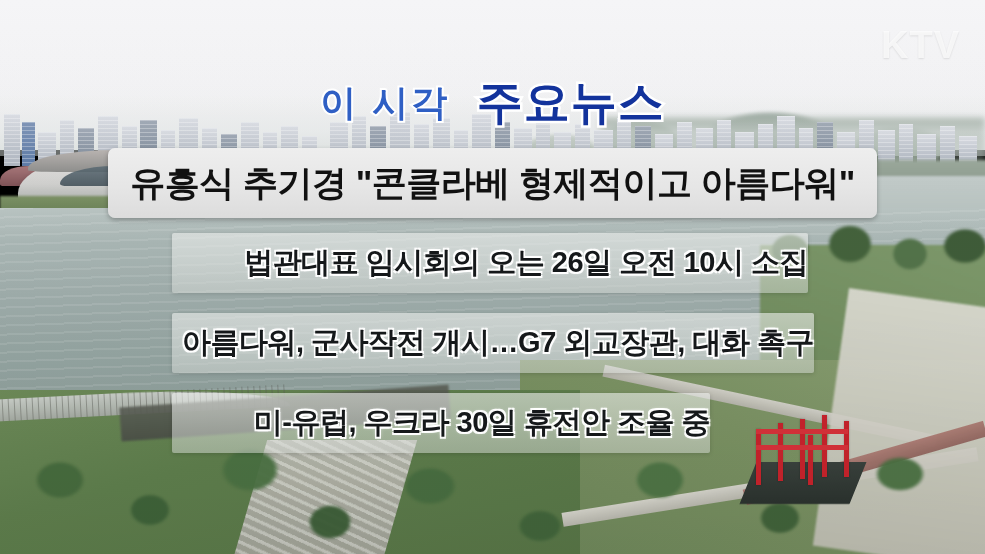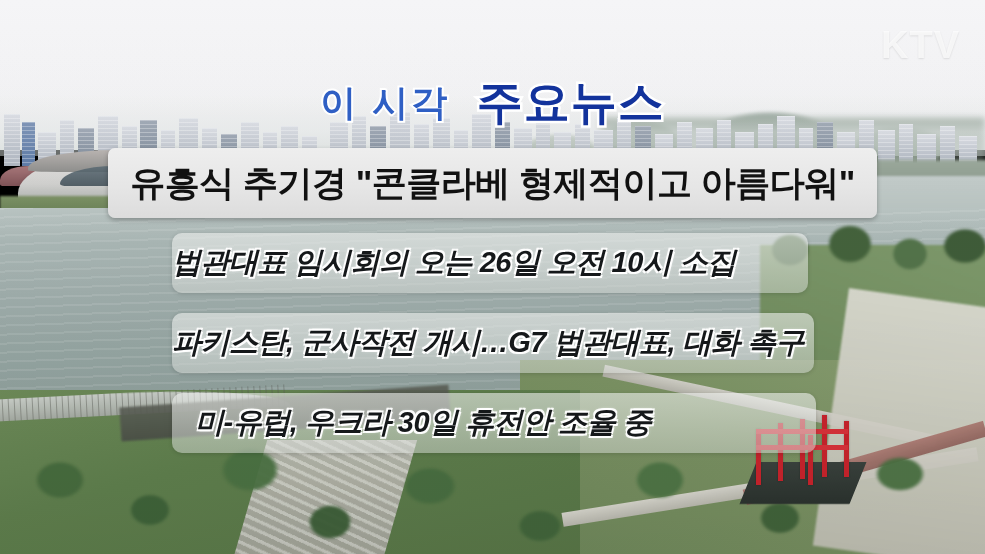--- a/index.html
+++ b/index.html
@@ -253,39 +253,39 @@
   .headline span{
     font-size:35px; font-weight:700; color:#111111;
     letter-spacing:-0.5px; white-space:nowrap;
     font-family:"Liberation Sans","DejaVu Sans",sans-serif;
   }
 
   
   .sub{
     position:absolute;
     height:60px;
-    border-radius:10px;
+    border-radius:2px;
     background:linear-gradient(180deg,rgba(238,240,238,.60) 0%,rgba(228,231,228,.52) 60%,rgba(214,218,214,.50) 100%);
     box-shadow:0 1px 4px rgba(0,0,0,.15);
-    display:flex; align-items:center; justify-content:flex-start;font-style:italic;
+    display:flex; align-items:center; justify-content:flex-end;
   }
   .sub span{
     font-size:29px; font-weight:700; color:#15181a;
     letter-spacing:-0.5px; white-space:nowrap;
     text-shadow:
       -1.6px -1.6px 0 rgba(255,255,255,.95),
        1.6px -1.6px 0 rgba(255,255,255,.95),
       -1.6px  1.6px 0 rgba(255,255,255,.95),
        1.6px  1.6px 0 rgba(255,255,255,.95),
        0 0 4px rgba(255,255,255,.85);
     font-family:"Liberation Sans","DejaVu Sans",sans-serif;
   }
   #sub0{ left:172px; top:233px; width:636px; }
   #sub1{ left:172px; top:313px; width:642px; }
-  #sub2{ left:172px; top:393px; width:644px;padding-left:23px; }
+  #sub2{ left:172px; top:393px; width:538px;padding-left:23px; }
 </style>
 </head>
 <body>
 
 <div class="screen">
 
   <div class="bg">
     <div class="sky"></div>
     <div class="ridge"></div>
     <div class="ridge2"></div>
@@ -390,19 +390,19 @@
   </div>
 
   <div class="headline">
     <span>유흥식 추기경 "콘클라베 형제적이고 아름다워"</span>
   </div>
 
   <div class="sub" id="sub0">
     <span>법관대표 임시회의 오는 26일 오전 10시 소집</span>
   </div>
   <div class="sub" id="sub1">
-    <span>파키스탄, 군사작전 개시…G7 법관대표, 대화 촉구</span>
+    <span>아름다워, 군사작전 개시…G7 외교장관, 대화 촉구</span>
   </div>
   <div class="sub" id="sub2">
     <span>미-유럽, 우크라 30일 휴전안 조율 중</span>
   </div>
 
 </div>
 
 </body></html>

